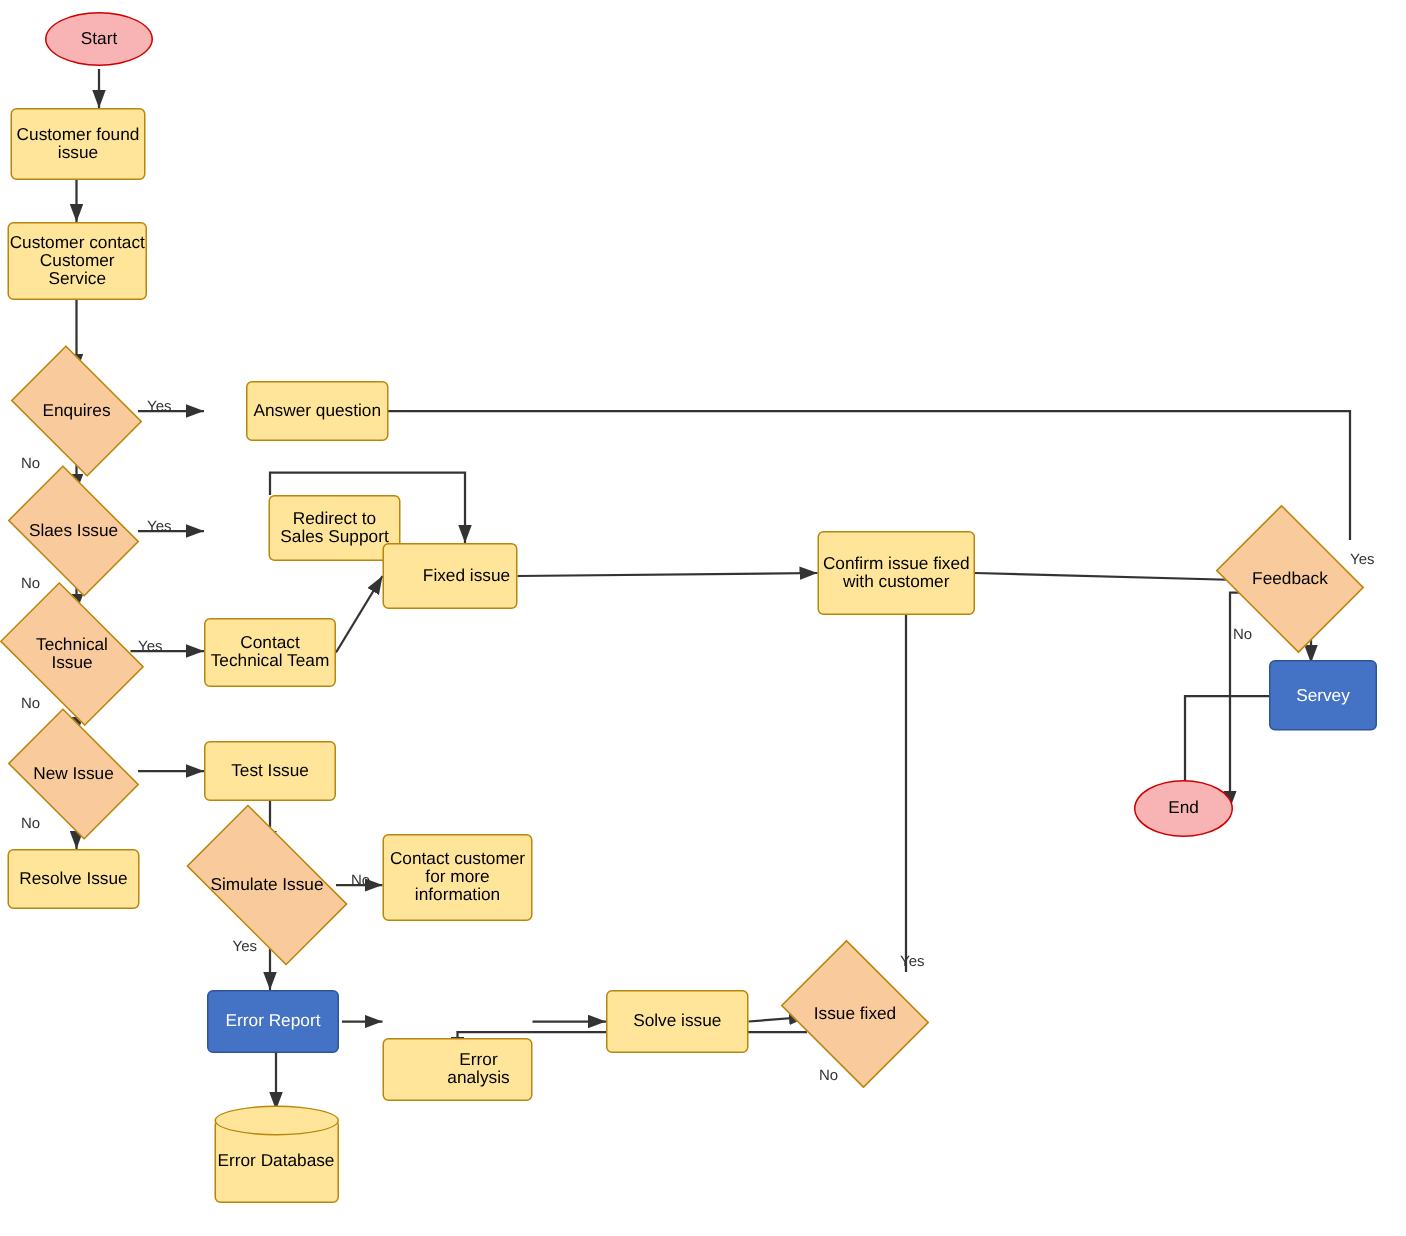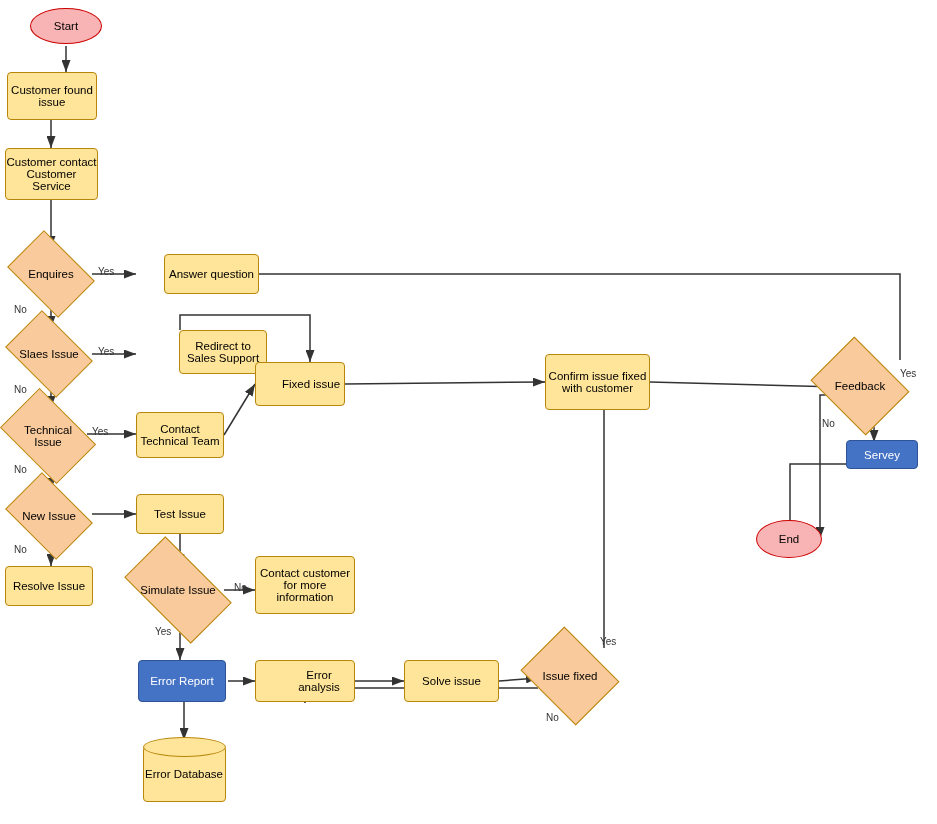--- a/index.html
+++ b/index.html
@@ -184,21 +184,21 @@
 <div class="node rect-yellow" style="left:545px; top:354px; width:105px; height:56px;">
   <span>Confirm issue fixed with customer</span>
 </div>
 
 <div class="node" style="left:820px; top:354px; width:80px; height:64px;">
   <div class="diamond" style="width:78px; height:62px; position:absolute;">
     <div class="diamond-label">Feedback</div>
   </div>
 </div>
 
-<div class="node rect-blue" style="left:846px; top:440px; width:72px; height:29px;">
+<div class="node rect-blue" style="left:846px; top:440px; width:72px; height:47px;">
   <span>Servey</span>
 </div>
 
 <div class="node oval" style="left:756px; top:520px; width:66px; height:38px;">
   <span>End</span>
 </div>
 
 <div class="node" style="left:8px; top:490px; width:82px; height:52px;">
   <div class="diamond" style="width:72px; height:52px; position:absolute;">
     <div class="diamond-label">New Issue</div>
@@ -220,21 +220,21 @@
 </div>
 
 <div class="node rect-yellow" style="left:255px; top:556px; width:100px; height:58px;">
   <span>Contact customer for more information</span>
 </div>
 
 <div class="node rect-blue" style="left:138px; top:660px; width:88px; height:42px;">
   <span>Error Report</span>
 </div>
 
-<div class="node rect-yellow" style="left:255px; top:660px; width:100px; height:42px;padding-left:28px;">
+<div class="node rect-yellow" style="left:255px; top:692px; width:100px; height:42px;padding-left:28px;">
   <span>Error analysis</span>
 </div>
 
 <div class="node rect-yellow" style="left:404px; top:660px; width:95px; height:42px;">
   <span>Solve issue</span>
 </div>
 
 <div class="node" style="left:530px; top:644px; width:80px; height:64px;">
   <div class="diamond" style="width:78px; height:62px; position:absolute;">
     <div class="diamond-label">Issue fixed</div>

